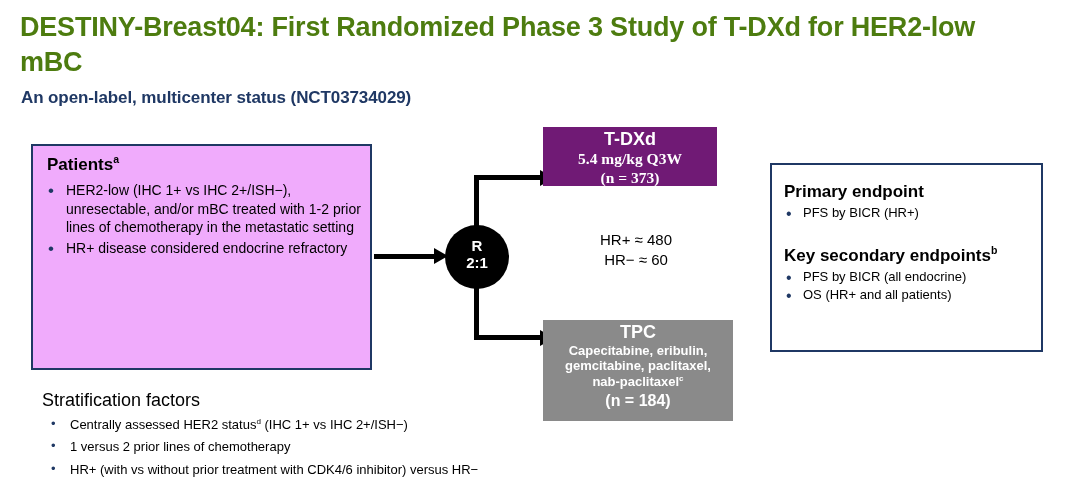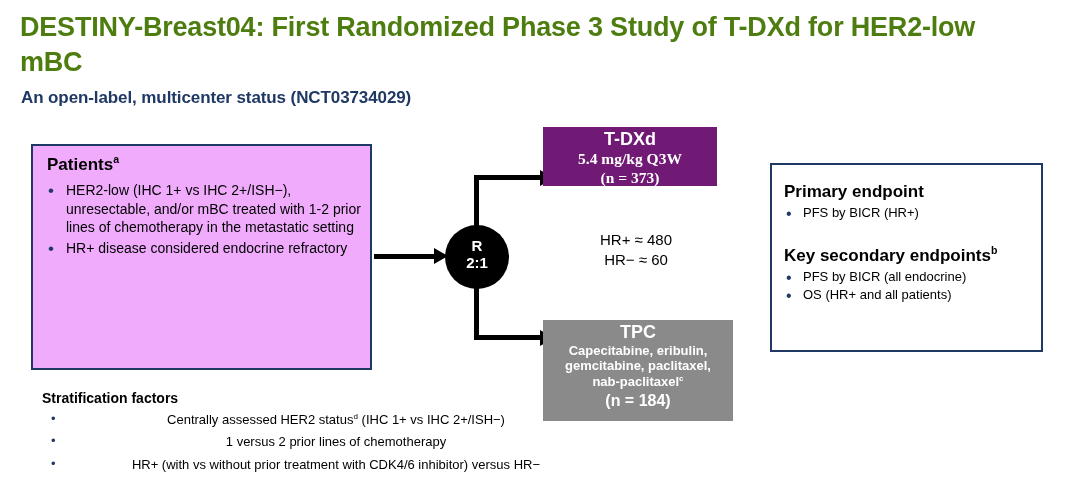--- a/index.html
+++ b/index.html
@@ -301,29 +301,28 @@
   }
 
   
   #strat {
     position: absolute;
     left: 42px;
     top: 390px;
     width: 560px;
   }
   #strat-heading {
-    font-size: 14px;
-    font-weight: bold;
+    font-size: 18px;
+    font-weight: normal;
     margin: 0 0 3px 0;
   }
   #strat-list {
     margin: 0;
     padding: 0;
     list-style: none;
-    text-align: center;
   }
   #strat-list li {
     position: relative;
     padding-left: 28px;
     font-size: 13px;
     line-height: 1.72;
   }
   #strat-list li::before {
     content: "\2022";
     position: absolute;

